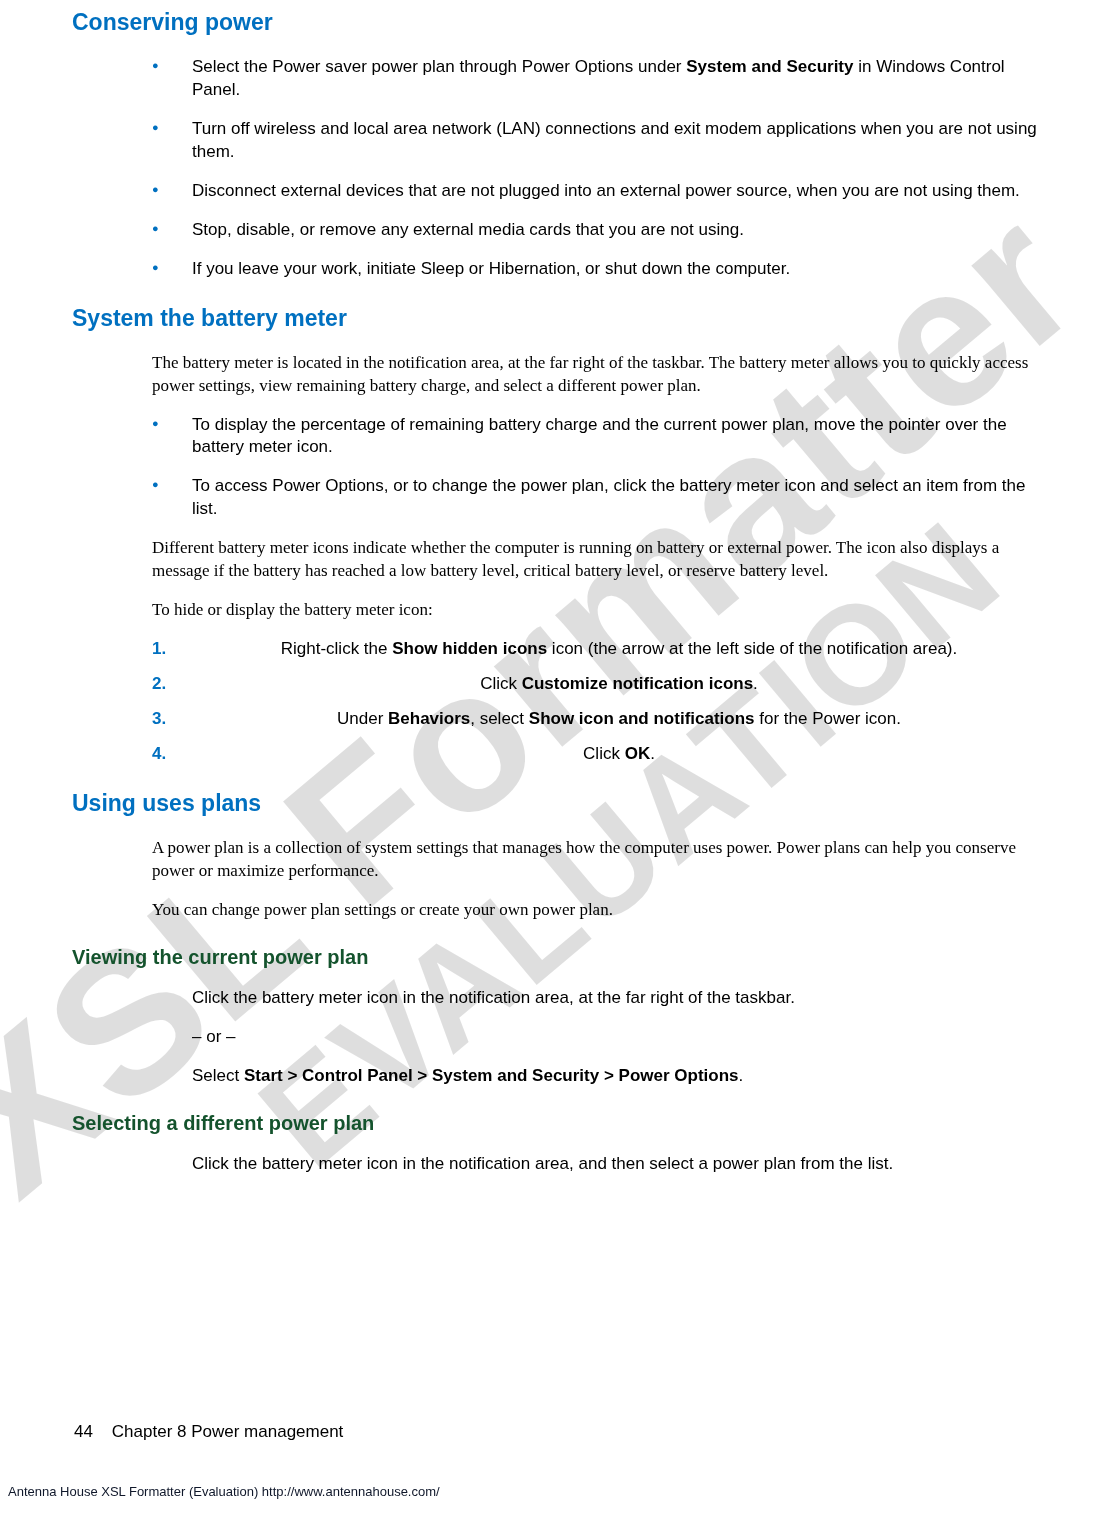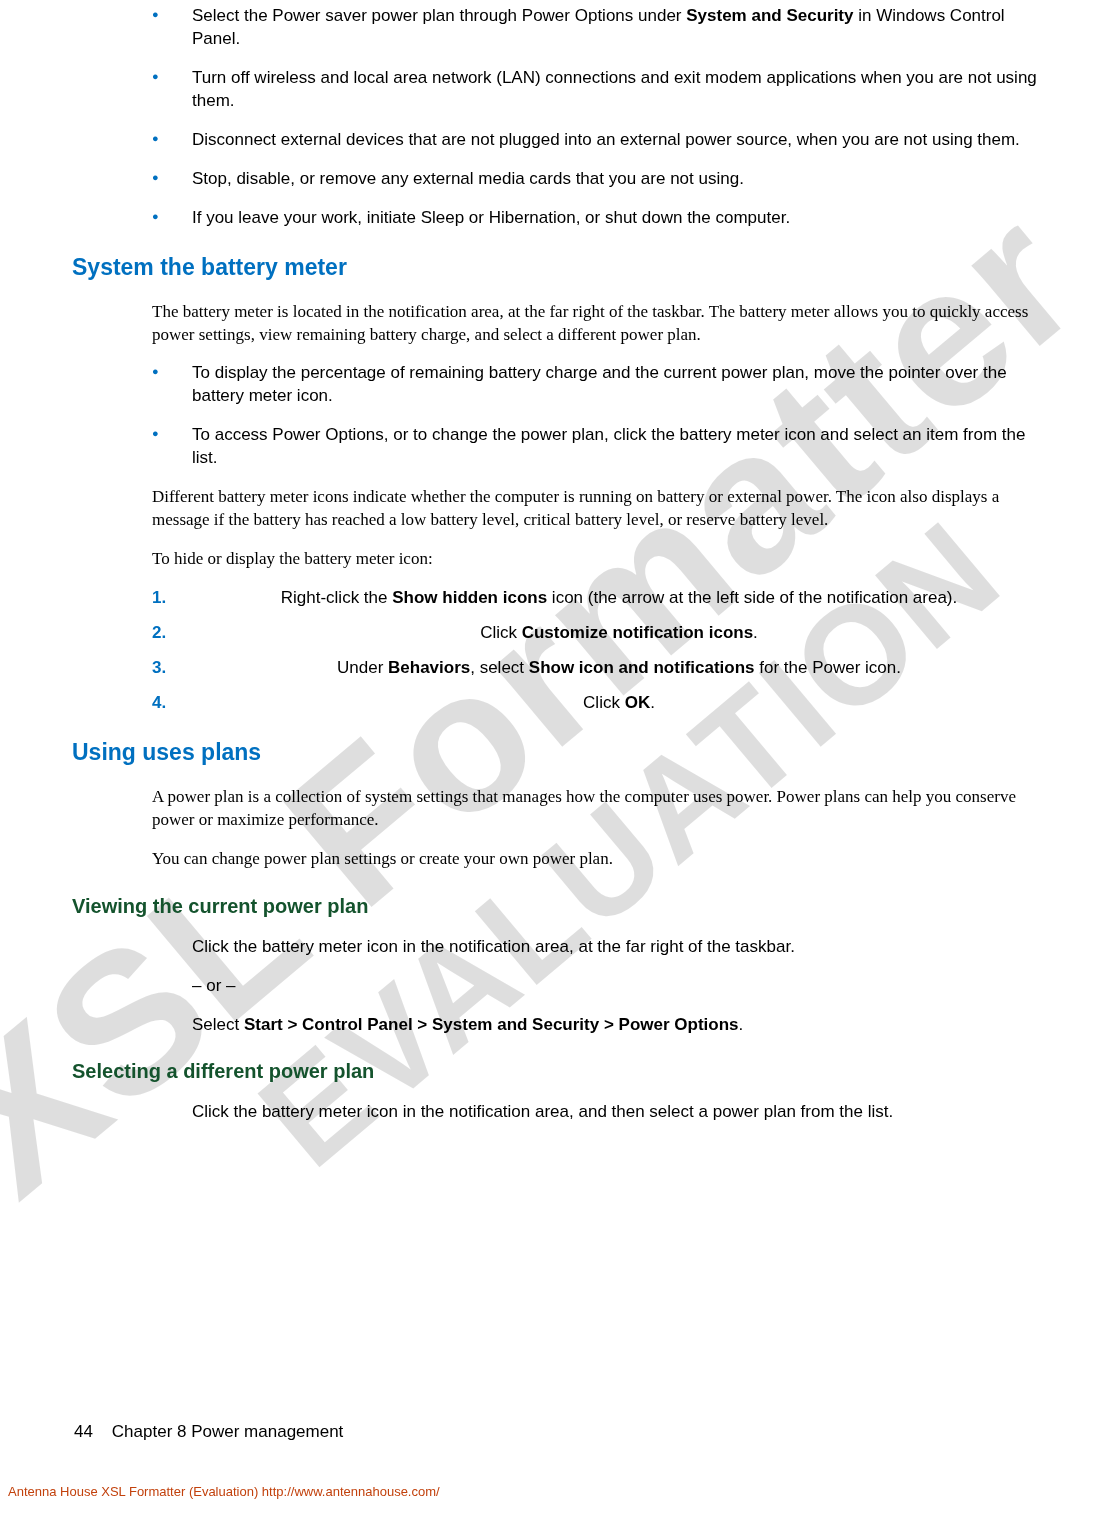--- a/index.html
+++ b/index.html
@@ -117,33 +117,34 @@
       position: absolute;
       bottom: 75px;
       left: 74px;
       font-size: 17px;
     }
     .footer-eval {
       position: absolute;
       bottom: 18px;
       left: 8px;
       font-size: 13px;
-      color: #c2410c;
+      color: #0f172a;
     }
   </style>
 </head>
 <body>
 
 <div class="watermark">
   <span>XSL Formatter</span>
   <span class="wm-line2">EVALUATION</span>
 </div>
 
 <div class="content">
 
+  <h2 class="first">Conserving power</h2>
   <ul class="bullets">
     <li><span>Select the Power saver power plan through Power Options under </span><span class="bold">System and Security</span><span> in Windows Control Panel.</span></li>
     <li>Turn off wireless and local area network (LAN) connections and exit modem applications when you are not using them.</li>
     <li>Disconnect external devices that are not plugged into an external power source, when you are not using them.</li>
     <li>Stop, disable, or remove any external media cards that you are not using.</li>
     <li>If you leave your work, initiate Sleep or Hibernation, or shut down the computer.</li>
   </ul>
 
   <h2>System the battery meter</h2>
   <p class="body-text">The battery meter is located in the notification area, at the far right of the taskbar. The battery meter allows you to quickly access power settings, view remaining battery charge, and select a different power plan.</p>

